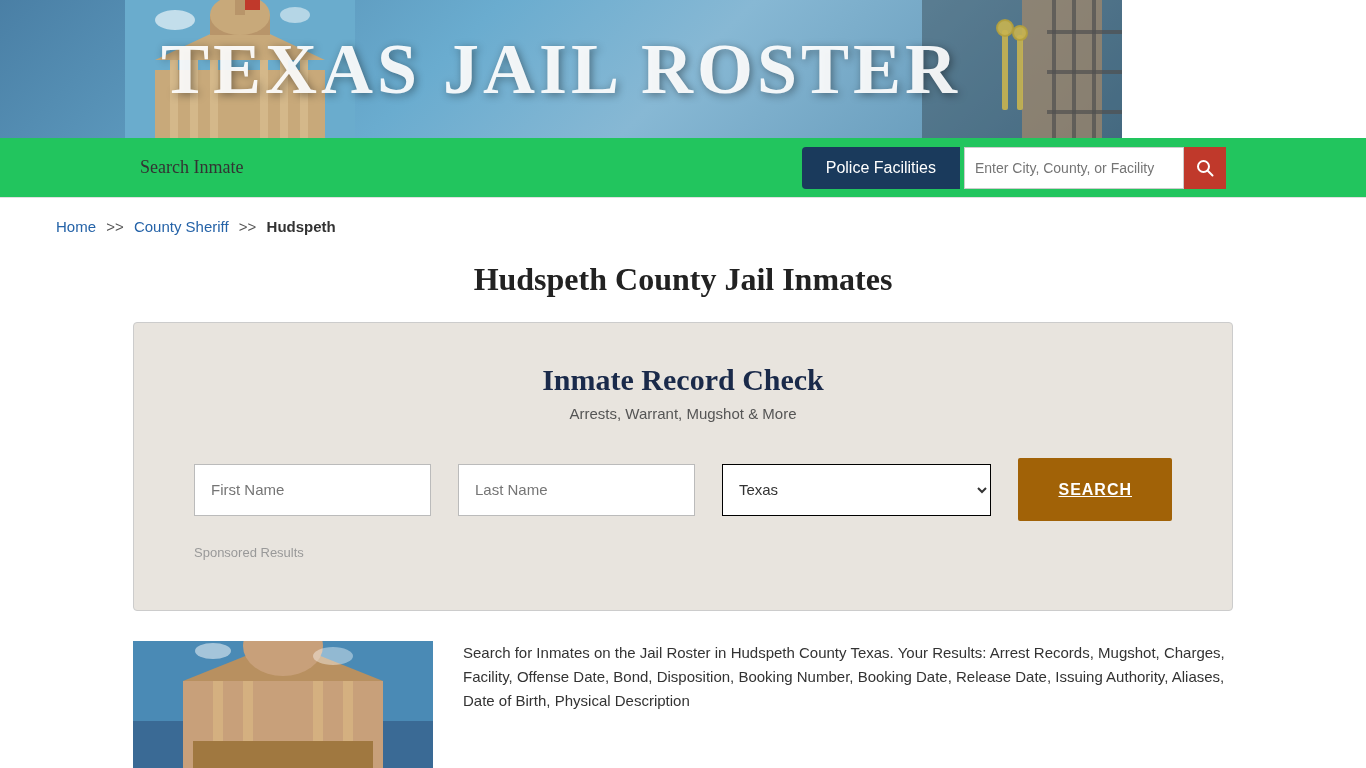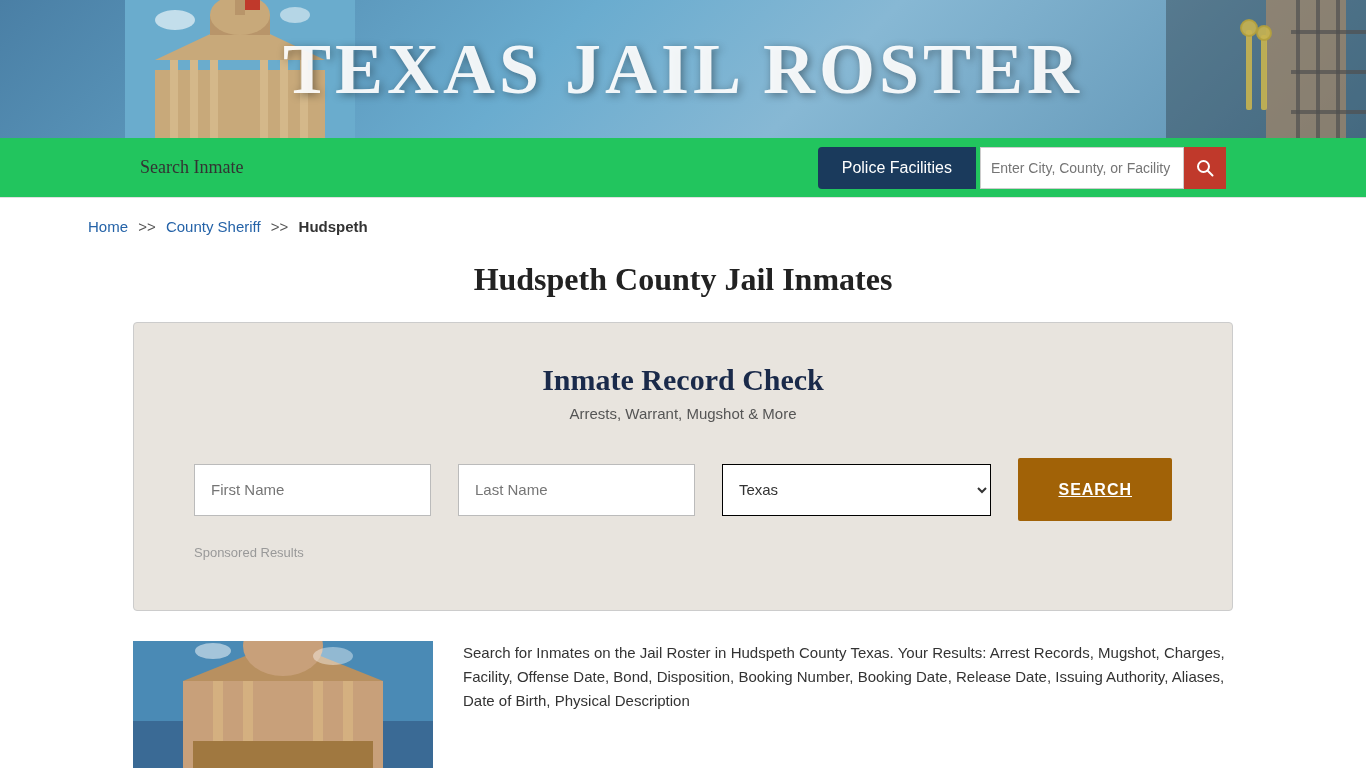--- a/index.html
+++ b/index.html
@@ -1,20 +1,20 @@
 <!DOCTYPE html>
 <html><head>
   <meta charset="utf-8">
   <style>
     * { margin: 0; padding: 0; box-sizing: border-box; }
     body { font-family: Georgia, 'Times New Roman', serif; background: #fff; width: 1366px; min-height: 768px; overflow-x: hidden; }
 
     
     .header-banner {
-      width: 1366px;
+      width: 1122px;
       height: 138px;
       background: linear-gradient(135deg, #4a7fa5 0%, #6aaccf 40%, #87b8d4 60%, #5a8fb0 100%);
       position: relative;
       overflow: hidden;
       display: flex;
       align-items: center;
       justify-content: center;
     }
     .header-banner .banner-title {
       font-family: 'Palatino Linotype', Palatino, serif;
@@ -66,21 +66,21 @@
       background: #2c5282;
       color: #fff;
       border-radius: 0 4px 4px 0;
     }
     .nav-search-box {
       display: flex;
       align-items: center;
       margin-left: 4px;
     }
     .nav-search-input {
-      width: 204px;
+      width: 220px;
       height: 42px;
       border: 1px solid #ccc;
       padding: 0 10px;
       font-size: 14px;
       font-family: Arial, sans-serif;
       color: #999;
       outline: none;
     }
     .nav-search-btn {
       width: 42px;
@@ -91,21 +91,21 @@
       display: flex;
       align-items: center;
       justify-content: center;
       color: #fff;
       font-size: 18px;
     }
 
     
     .breadcrumb {
       width: 1364px;
-      padding: 20px 140px 10px 88px;
+      padding: 20px 140px 10px 56px;
       font-family: Arial, sans-serif;
       font-size: 15px;
     }
     .breadcrumb a {
       color: #2563a8;
       text-decoration: none;
     }
     .breadcrumb .sep {
       color: #555;
       margin: 0 6px;

